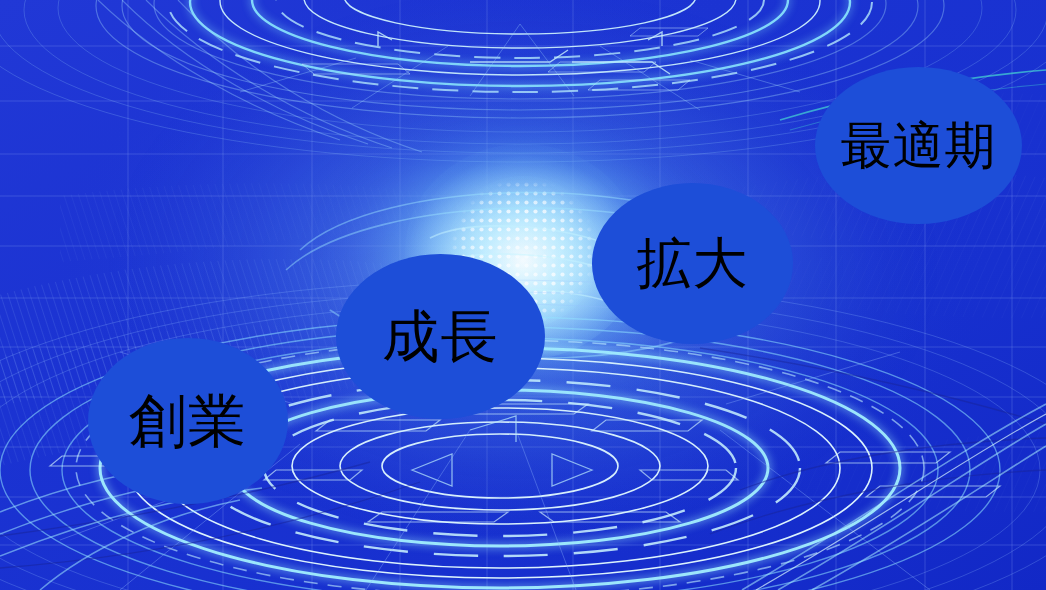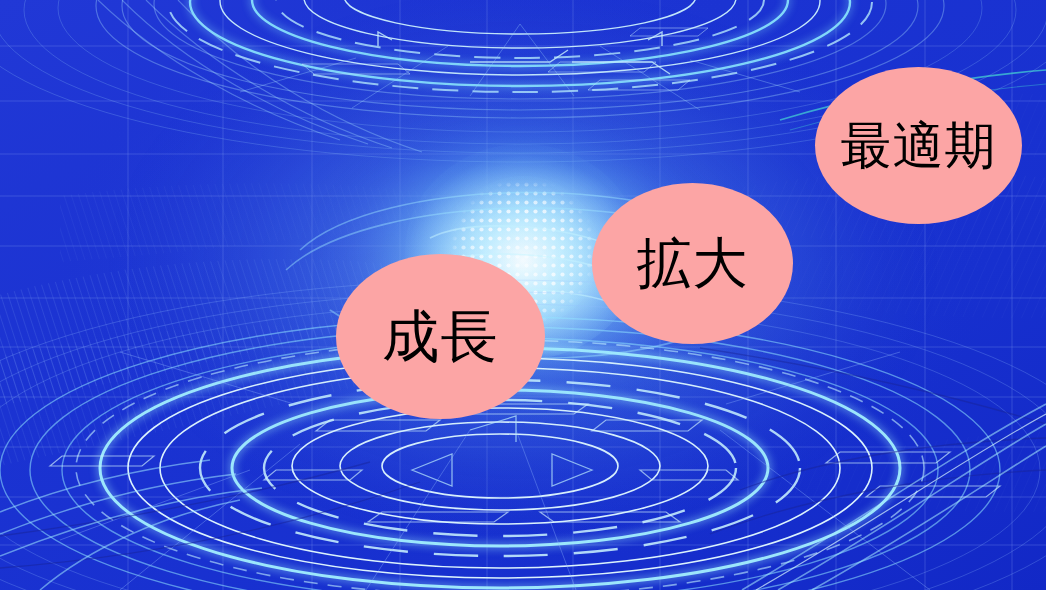--- a/index.html
+++ b/index.html
@@ -28,21 +28,21 @@
   }
   .bubbles {
     position: absolute;
     left: 0;
     top: 0;
     width: 1046px;
     height: 590px;
   }
   .bubble {
     position: absolute;
-    background: #fca5a5;
+    background: #1d4ed8;
     border-radius: 50%;
     display: flex;
     align-items: center;
     justify-content: center;
     box-sizing: border-box;
   }
   .bubble-label {
     color: #000000;
     font-family: "Liberation Sans", "DejaVu Sans", sans-serif;
     font-weight: 500;
@@ -380,20 +380,23 @@
       <path d="M 122 0 C 186 64 276 114 368 144"></path>
       <path d="M 146 0 C 212 66 300 118 392 148"></path>
       <path d="M 178 0 C 244 70 330 122 422 152"></path>
     </g>
 
     <rect x="0" y="0" width="1046" height="590" fill="none"></rect>
     <ellipse cx="523" cy="266" rx="420" ry="280" fill="url(#wideGlow)" opacity="0.35"></ellipse>
   </svg>
 
   <div class="bubbles">
+    <div class="bubble" id="bubble-0">
+      <span class="bubble-label">創業</span>
+    </div>
     <div class="bubble" id="bubble-2">
       <span class="bubble-label">拡大</span>
     </div>
     <div class="bubble" id="bubble-1">
       <span class="bubble-label">成長</span>
     </div>
     <div class="bubble" id="bubble-3">
       <span class="bubble-label">最適期</span>
     </div>
   </div>

